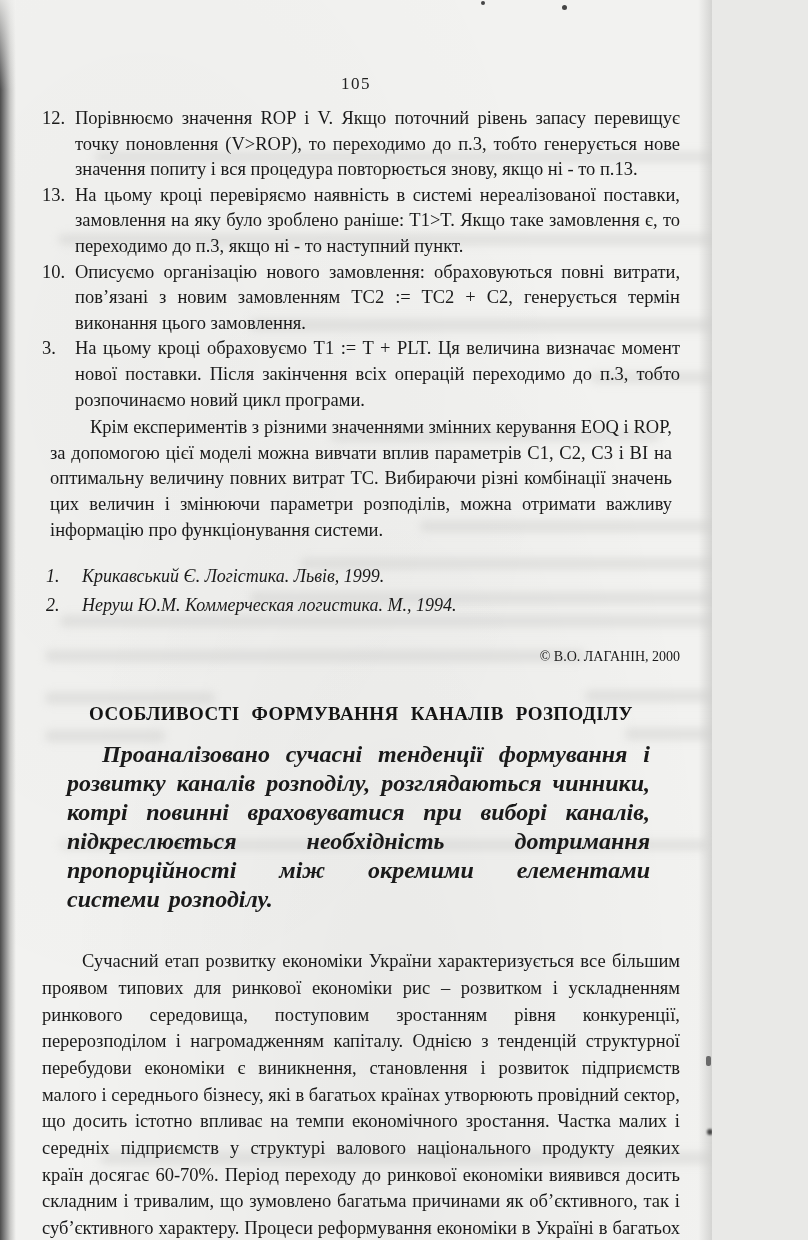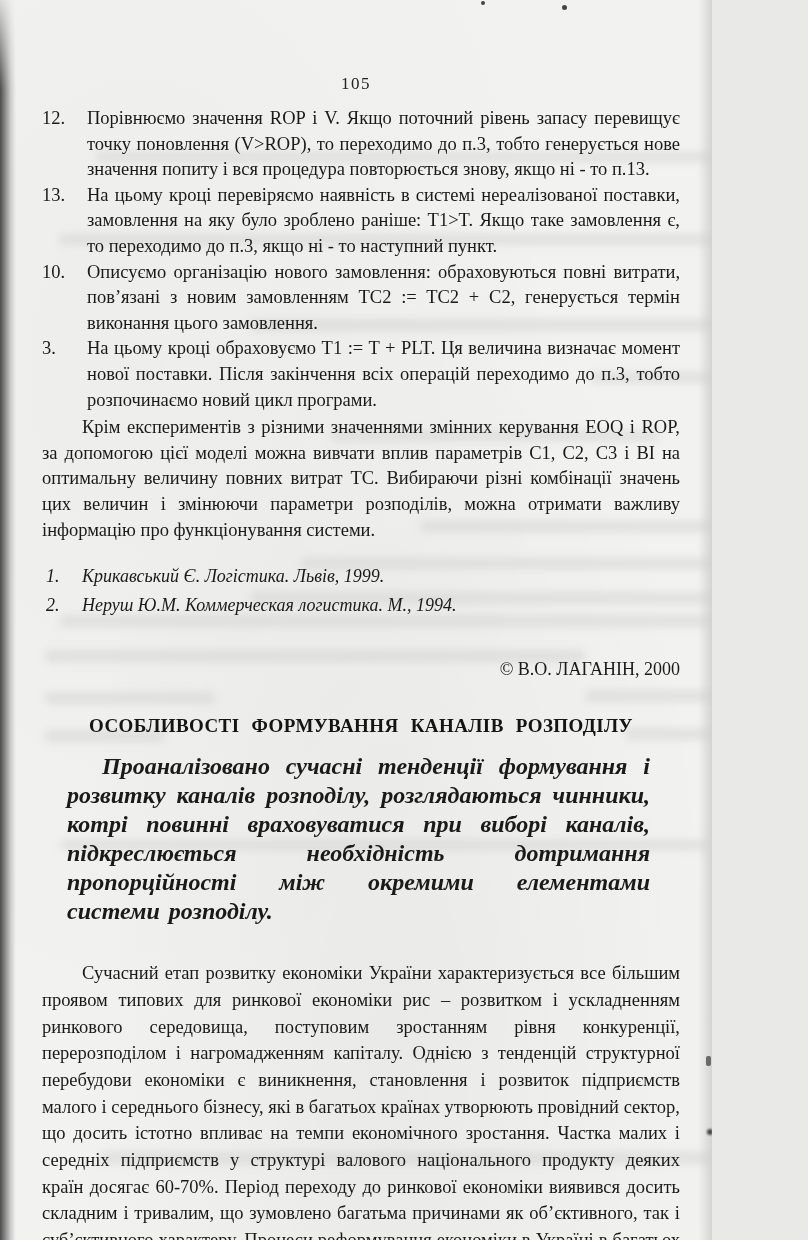--- a/index.html
+++ b/index.html
@@ -17,28 +17,28 @@
   .edge-left-top-fade{position:absolute;left:0;top:0;width:16px;height:90px;
     background:linear-gradient(to bottom,rgba(242,242,240,.85),rgba(242,242,240,0));}
   .edge-right{position:absolute;right:0;top:0;bottom:0;width:14px;
     background:linear-gradient(to left,#d4d4d2 0%,rgba(212,212,210,0) 100%);}
   .smudge{position:absolute;background:#cfcfcd;opacity:.5;filter:blur(4px);border-radius:5px;}
   .speck{position:absolute;background:#454545;border-radius:50%;}
   .pagenum{position:absolute;top:74px;left:0;right:0;text-align:center;
     font-size:17px;letter-spacing:1.5px;color:#222;}
   .content{position:absolute;left:42px;right:32px;top:106px;font-size:18.5px;}
   .steps{list-style:none;margin:0;padding:0;}
-  .step{display:flex;line-height:25.6px;text-align:justify;gap:12px;}
+  .step{display:flex;line-height:25.6px;text-align:justify;}
   .step .num{flex:0 0 33px;}
   .step .txt{flex:1;}
-  .closing{margin:2px 0 0;text-indent:40px;text-align:justify;line-height:25.6px;}
+  .closing{margin:2px 8px 0;text-indent:40px;text-align:justify;line-height:25.6px;}
   .refs{list-style:none;margin:19px 0 0;padding:0;font-style:italic;font-size:18px;}
   .ref{display:flex;line-height:28.5px;}
   .ref .num{flex:0 0 36px;padding-left:4px;}
-  .copyright{margin-top:36px;text-align:right;line-height:28px;font-size:18px;}
+  .copyright{margin-top:24px;text-align:right;line-height:28px;font-size:14px;}
   .title{margin:32px 0 0;text-align:center;font-size:19px;font-weight:bold;
     word-spacing:7px;letter-spacing:.4px;color:#141414;}
   .abstract{margin:15px 30px 0 25px;font-weight:bold;font-style:italic;
     text-align:justify;text-indent:35px;line-height:29px;font-size:24px;word-spacing:3px;}
   .body-par{margin:34px 0 0;text-indent:40px;text-align:justify;line-height:26.7px;}
 </style>
 </head>
 <body>
 
 <div class="page">

